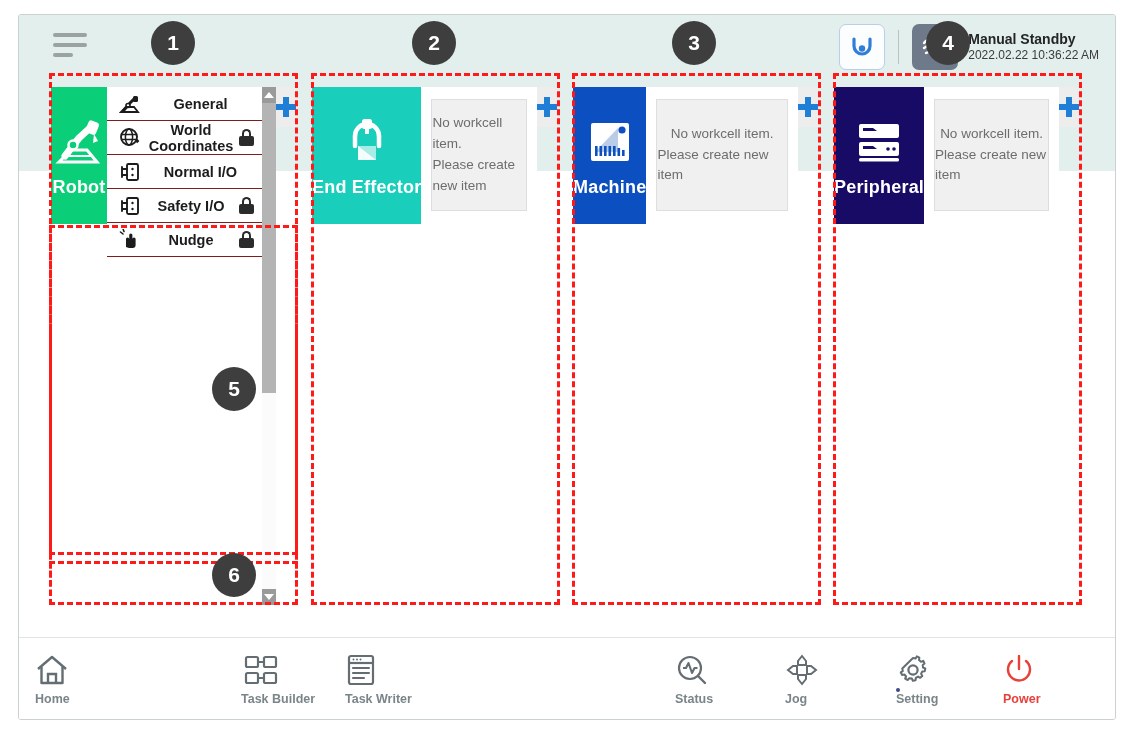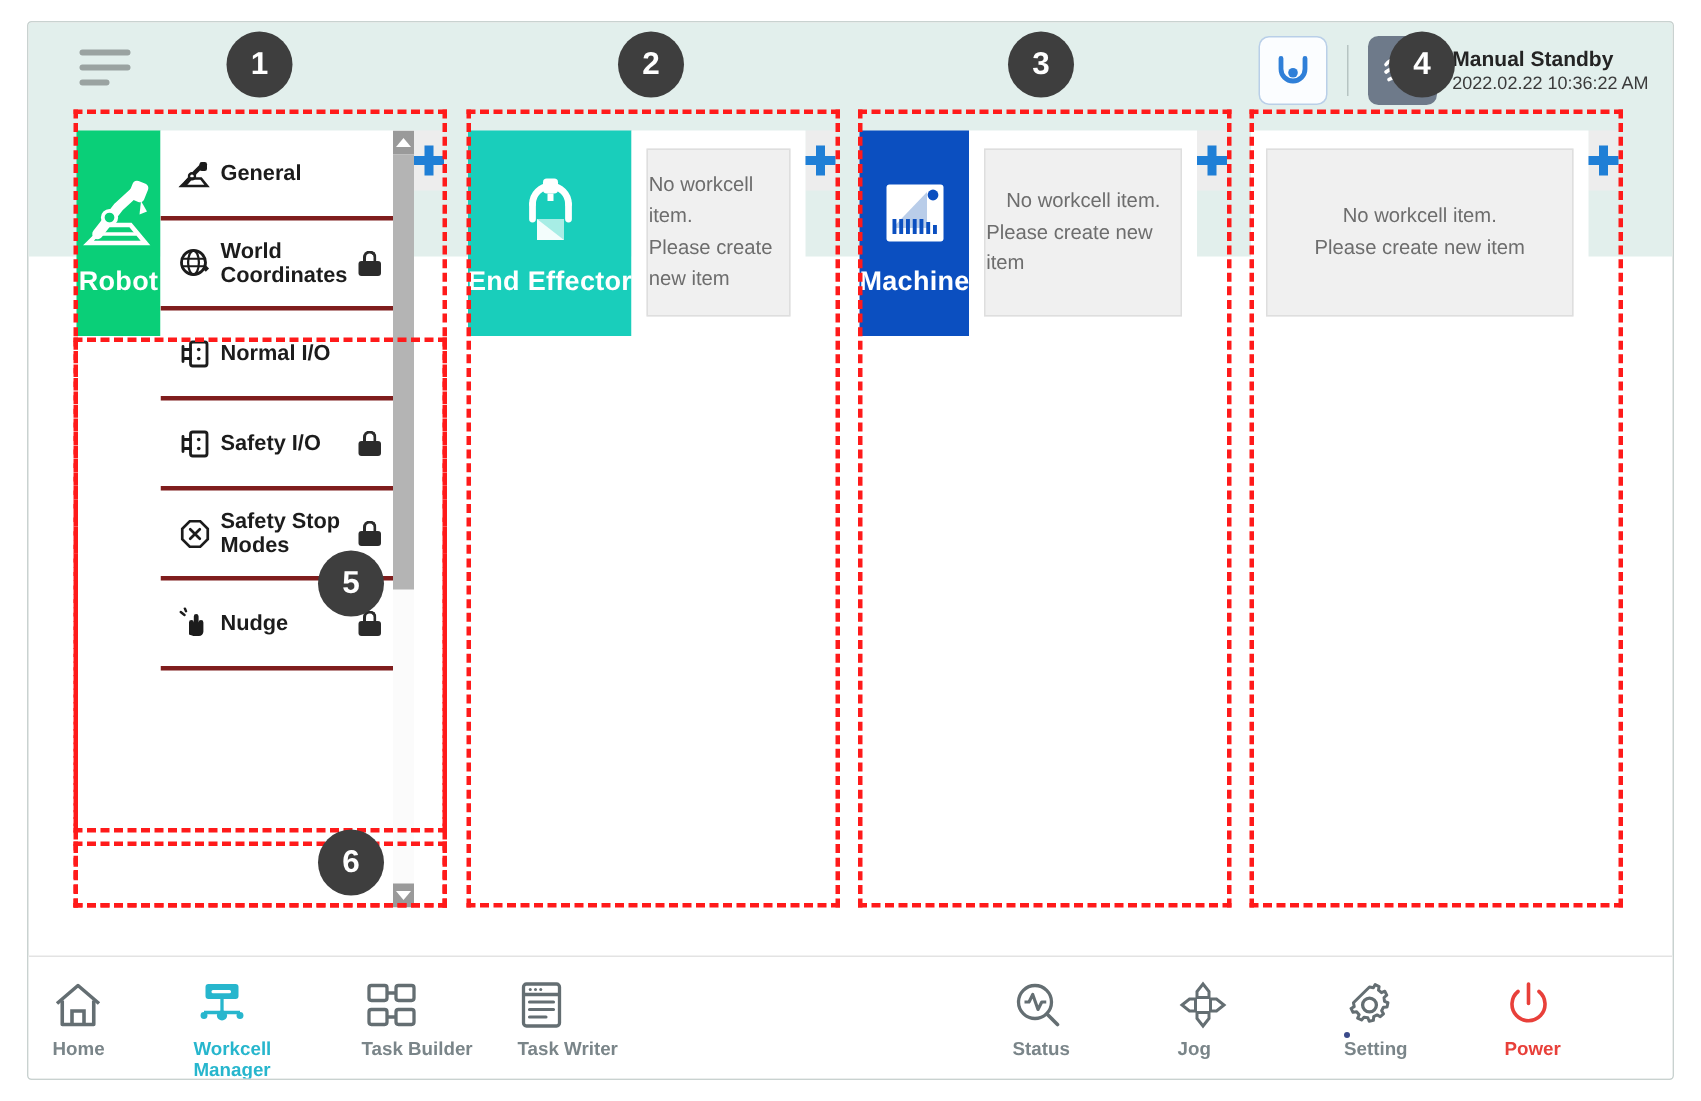--- a/index.html
+++ b/index.html
@@ -106,25 +106,26 @@
     background: #f0f0f0;
     border: 1px solid #dedede;
     display: flex; flex-direction: column;
     align-items: center; justify-content: center;
     color: #6d6d6d; font-size: 13.5px; line-height: 1.55;
   }
 
   
   .list { position: absolute; left:0; top:0; right: 14px; bottom: 0; }
   .list-item {
-    height: 60px;
+    height: 34px;
     display: flex; align-items: center;
-    border-bottom: 3px solid #7f1d1d;
+    border-bottom: 1px solid #7f1d1d;
     padding: 0 8px 0 6px;
     cursor: pointer;
+    text-align: center;
   }
   .list-item .li-icon { width: 34px; display:flex; align-items:center; justify-content:center; }
   .li-label { flex: 1; font-size: 14.5px; font-weight: bold; color: #1c1c1c; }
   .lock { width: 15px; height: 17px; position: relative; margin-left: 4px; }
   .lock .shackle {
     position:absolute; left: 3px; top: 0; width: 9px; height: 8px;
     border: 2px solid #2b2b2b; border-bottom: none;
     border-radius: 5px 5px 0 0;
   }
   .lock .body {
@@ -314,33 +315,20 @@
                   <path d="M8 8 H3 M8 14 H3 M3 6 V16" stroke="#1c1c1c" stroke-width="1.9" stroke-linecap="round"></path>
                 </svg>
             </span>
             <span class="li-label">Safety I/O</span>
             <span class="lock">
                 <span class="shackle"></span>
                 <span class="body"></span>
               </span>
           </div>
 
-          <div class="list-item">
-            <span class="li-icon">
-              <svg width="22" height="22" viewBox="0 0 22 22">
-                  <path d="M7.5 2.5 h7 l5 5 v7 l-5 5 h-7 l-5-5 v-7 z" fill="none" stroke="#1c1c1c" stroke-width="1.8"></path>
-                  <path d="M7.8 7.8 L14.2 14.2 M14.2 7.8 L7.8 14.2" stroke="#1c1c1c" stroke-width="1.8" stroke-linecap="round"></path>
-                </svg>
-            </span>
-            <span class="li-label">Safety Stop Modes</span>
-            <span class="lock">
-                <span class="shackle"></span>
-                <span class="body"></span>
-              </span>
-          </div>
 
           <div class="list-item">
             <span class="li-icon">
               <svg width="22" height="22" viewBox="0 0 22 22">
                   <path d="M7 18 V10 a1.6 1.6 0 0 1 3.2 0 V6 a1.6 1.6 0 0 1 3.2 0 v4 a1.6 1.6 0 0 1 3.2 0 v6 a3 3 0 0 1-3 3 H10 z" fill="#1c1c1c"></path>
                   <path d="M4 5 L1.5 3 M5 2.5 L4.2 0.5" stroke="#1c1c1c" stroke-width="1.6" stroke-linecap="round"></path>
                 </svg>
             </span>
             <span class="li-label">Nudge</span>
             <span class="lock">
@@ -417,20 +405,34 @@
           <div>No workcell item.</div>
           <div>Please create new item</div>
         </div>
       </div>
       <div class="add-bar">
         <span class="plus"></span>
       </div>
     </div>
 
     <div class="card">
+      <div class="card-head" style="background:#170B66">
+        <div class="glyph">
+          <svg width="52" height="46" viewBox="0 0 52 46" aria-hidden="true">
+            <rect x="6" y="5" width="40" height="14" rx="2" fill="#ffffff"></rect>
+            <rect x="6" y="23" width="40" height="14" rx="2" fill="#ffffff"></rect>
+            <path d="M10 12 h14 l-4 -3 h-10 z" fill="#170B66"></path>
+            <path d="M10 30 h14 l-4 -3 h-10 z" fill="#170B66"></path>
+            <circle cx="35" cy="30" r="1.8" fill="#170B66"></circle>
+            <circle cx="41" cy="30" r="1.8" fill="#170B66"></circle>
+            <rect x="6" y="39" width="40" height="3.5" rx="1.5" fill="#ffffff"></rect>
+          </svg>
+        </div>
+        <div class="title">Peripheral</div>
+      </div>
       <div class="card-body">
         <div class="empty-box">
           <div>No workcell item.</div>
           <div>Please create new item</div>
         </div>
       </div>
       <div class="add-bar">
         <span class="plus"></span>
       </div>
     </div>
@@ -443,33 +445,20 @@
       <span class="nav-icon">
         <svg width="34" height="32" viewBox="0 0 34 32">
             <path d="M3 15 L17 3 L31 15" fill="none" stroke="#646e72" stroke-width="2.4" stroke-linejoin="round"></path>
             <path d="M6.5 13 V29 H27.5 V13" fill="none" stroke="#646e72" stroke-width="2.4" stroke-linejoin="round"></path>
             <path d="M13 29 V20 h8 v9" fill="none" stroke="#646e72" stroke-width="2.4"></path>
           </svg>
       </span>
       <span class="nav-label">Home</span>
     </div>
 
-    <div class="nav-item active" style="left:110px">
-      <span class="nav-icon">
-        <svg width="38" height="32" viewBox="0 0 38 32">
-            <rect x="8" y="2" width="22" height="10" rx="2" fill="#27b6cd"></rect>
-            <rect x="12" y="6" width="13" height="2.2" rx="1" fill="#ffffff"></rect>
-            <path d="M19 12 V21 M7 21 H31" stroke="#27b6cd" stroke-width="2.2"></path>
-            <circle cx="19" cy="23" r="3.4" fill="#27b6cd"></circle>
-            <circle cx="7" cy="23" r="2.3" fill="#27b6cd"></circle>
-            <circle cx="31" cy="23" r="2.3" fill="#27b6cd"></circle>
-          </svg>
-      </span>
-      <span class="nav-label">Workcell Manager</span>
-    </div>
 
     <div class="nav-item" style="left:222px">
       <span class="nav-icon">
         <svg width="40" height="32" viewBox="0 0 40 32">
             <rect x="5" y="3" width="12" height="10" rx="1.6" fill="none" stroke="#646e72" stroke-width="2.2"></rect>
             <rect x="23" y="3" width="12" height="10" rx="1.6" fill="none" stroke="#646e72" stroke-width="2.2"></rect>
             <rect x="5" y="19" width="12" height="10" rx="1.6" fill="none" stroke="#646e72" stroke-width="2.2"></rect>
             <rect x="23" y="19" width="12" height="10" rx="1.6" fill="none" stroke="#646e72" stroke-width="2.2"></rect>
             <path d="M17 8 H23 M17 24 H23" stroke="#646e72" stroke-width="2.2"></path>
           </svg>

